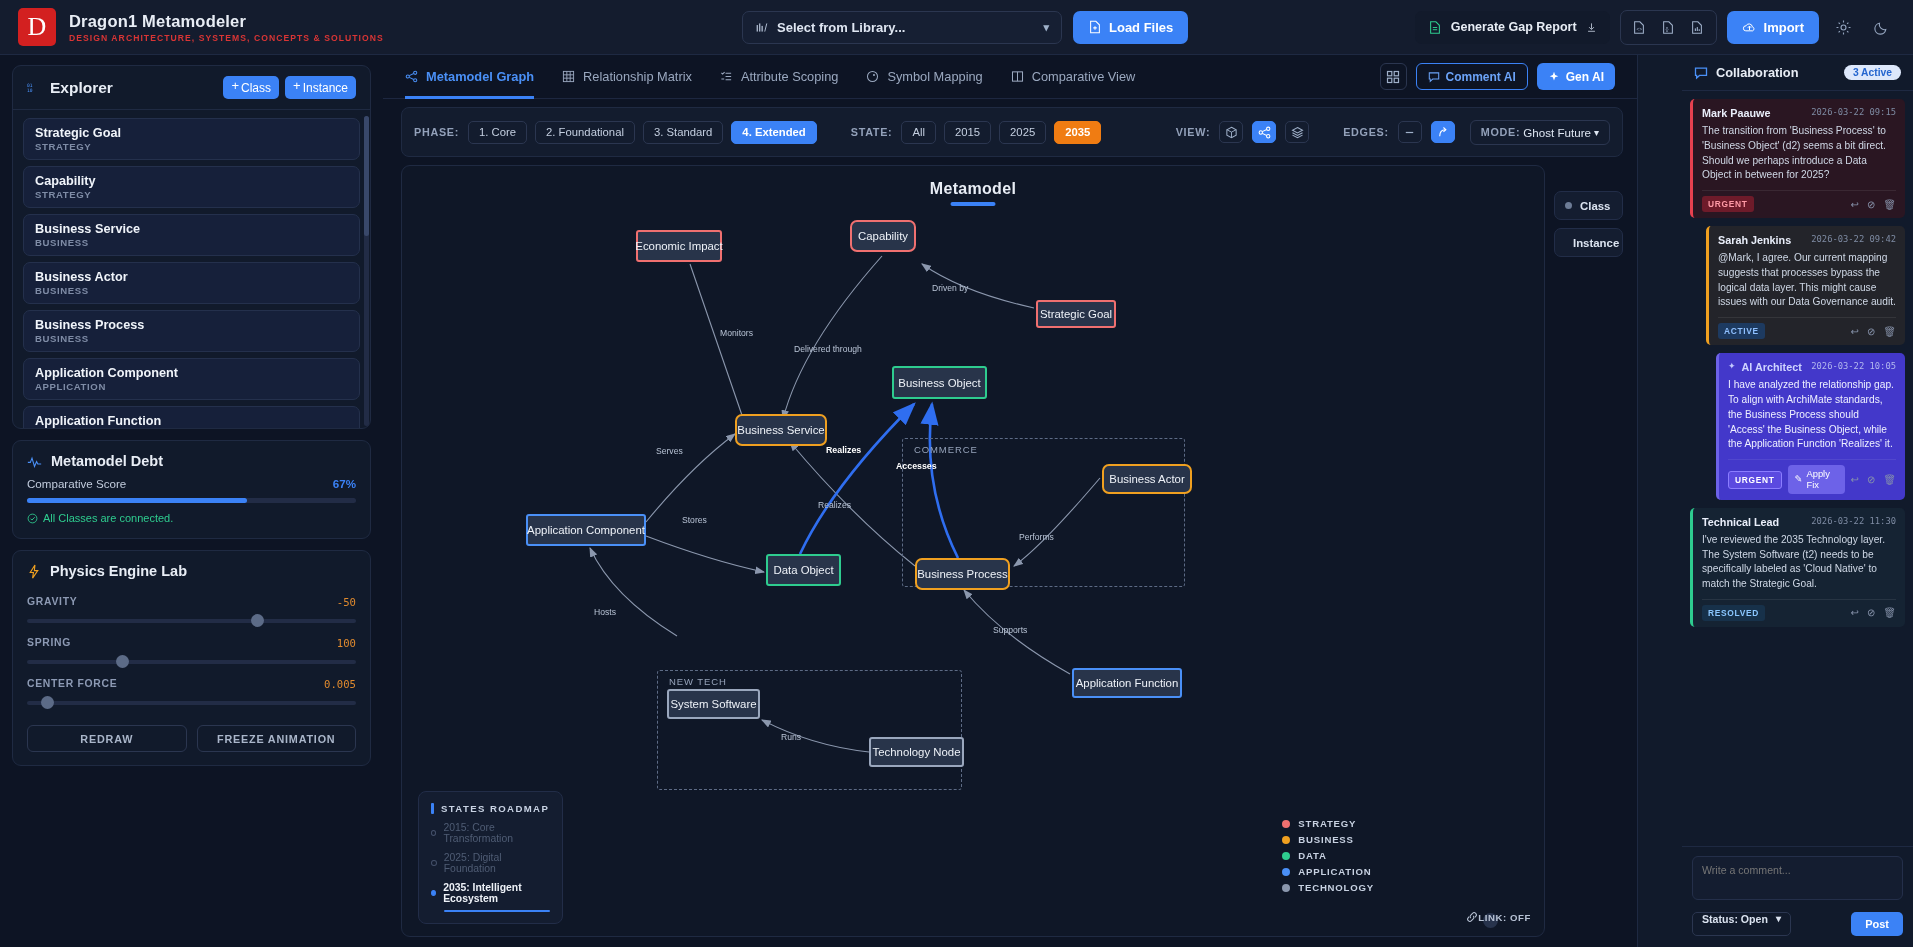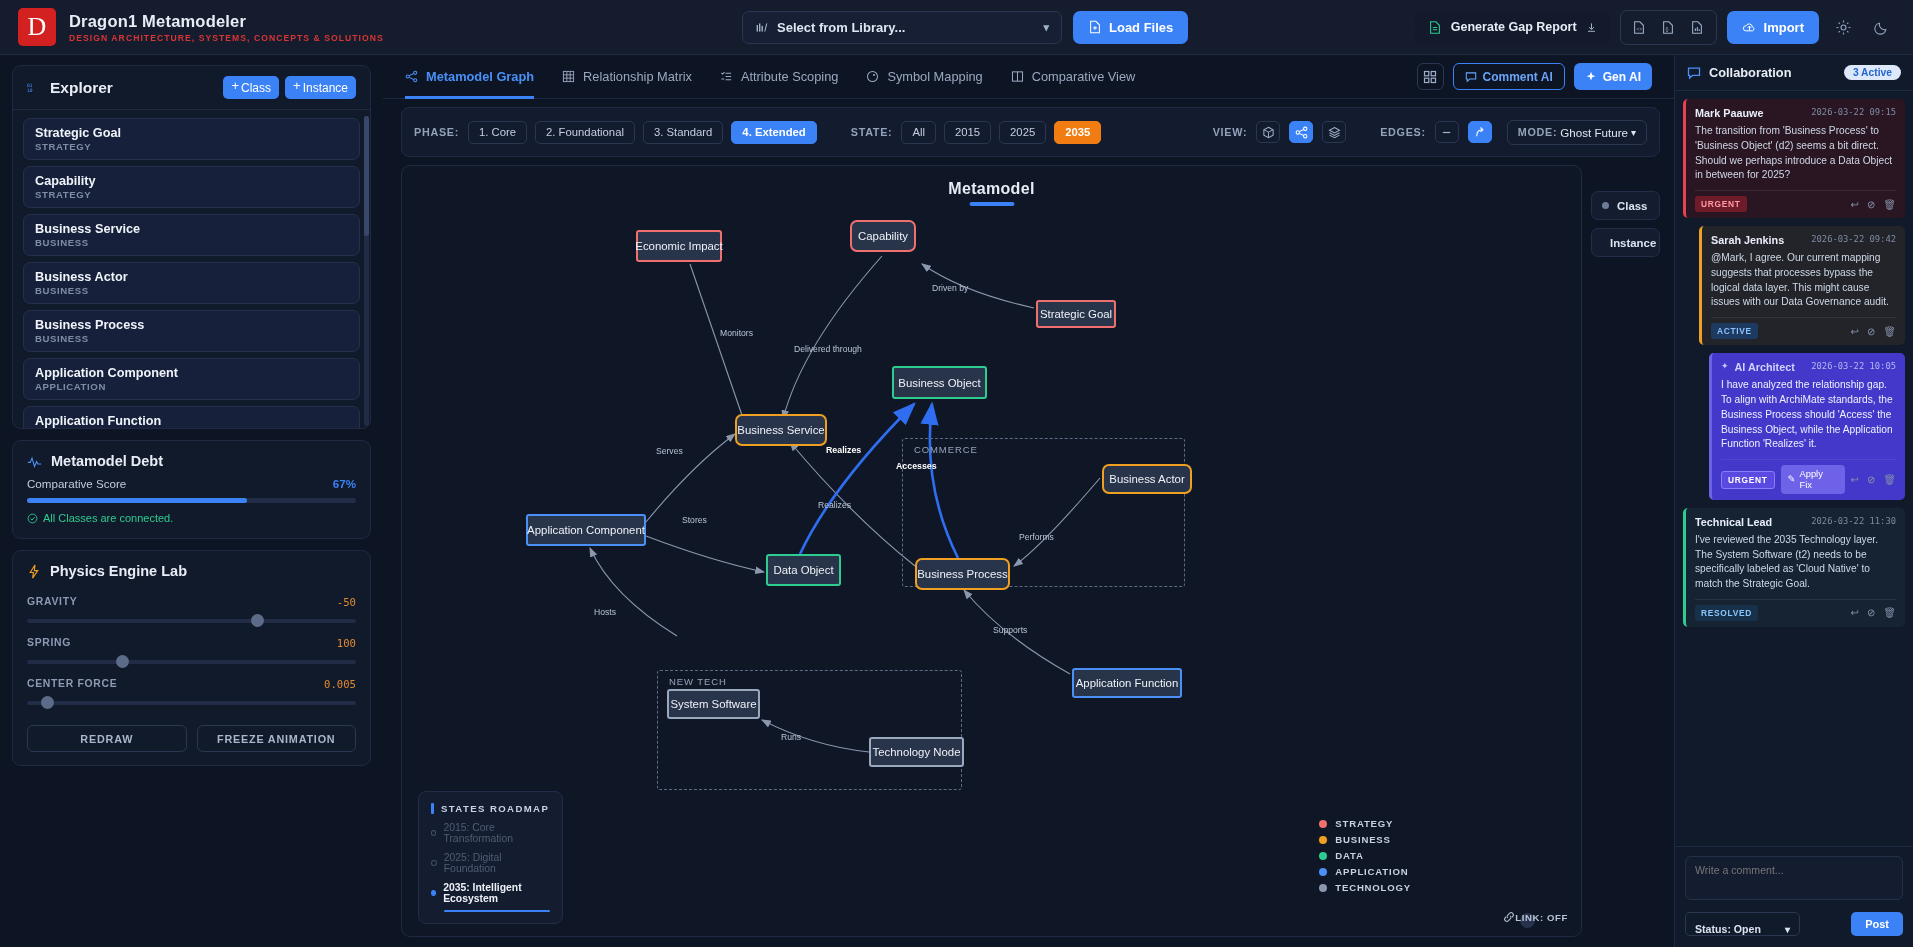--- a/index.html
+++ b/index.html
@@ -167,22 +167,22 @@
      font-size:9.6px; font-weight:bold; letter-spacing:.6px; color:#b7c2d4;}
   .zd{ position:absolute; right:46px; bottom:8px; width:15px;height:15px;border-radius:50%; background:#27334c;}
   
   .rail{ width:78px; padding-left:9px; display:flex; flex-direction:column; gap:8px; padding-top:26px;}
   .rail-btn{ background:#141d30; border:1px solid #222d48; border-radius:7px; height:29px;
      display:flex; align-items:center; gap:8px; padding:0 10px; font-size:11.4px;
      font-weight:bold; color:#dbe3f0; cursor:pointer;}
   .rail-dot{ width:7px;height:7px;border-radius:50%; background:#6d7c96;}
   .rail-bar{ width:2px;height:10px; background:#6d7c96;}
   
-  .collab{ width:239px; background:#111a2b; border-left:1px solid #1e2942;
-     display:flex; flex-direction:column; }
+  .collab{ width:276px; background:#111a2b; border-left:1px solid #1e2942;
+     display:flex; flex-direction:column;padding-left:44px; }
   .collab-head{ height:36px; display:flex; align-items:center; padding:0 12px; gap:8px;
      border-bottom:1px solid #1e2942;}
   .collab-title{ font-size:12.8px; font-weight:bold;}
   .active-pill{ margin-left:auto; background:#dde8fb; color:#2566cf; border-radius:10px;
      padding:2px 9px; font-size:10.3px; font-weight:bold;}
   .thread{ flex:1; overflow:hidden; padding:8px 8px 0 8px; position:relative;}
   .cmt{ border-radius:5px; padding:8px 9px 6px 9px; margin-bottom:8px; position:relative;}
   .cmt.urgent{ background:#2a1622; border-left:3px solid #e8414f;}
   .cmt.active-c{ background:#23242a; border-left:3px solid #f0a020; margin-left:16px;}
   .cmt.ai{ background:#4338ca; border-left:3px solid #6d62e8; margin-left:26px;}
@@ -206,21 +206,21 @@
      padding:4px 7px; display:flex; align-items:center; gap:4px; cursor:pointer; line-height:1.1;}
   .cmt-acts{ margin-left:auto; display:flex; gap:8px; color:#8793ab; font-size:10px;}
   .cmt-acts span{ cursor:pointer; }
   .thread-line{ position:absolute; left:14px; top:120px; width:1px; height:380px; background:#2a3busy;}
   .collab-foot{ border-top:1px solid #1e2942; padding:9px 10px 11px 10px; }
   .cmt-input{ width:100%; height:44px; background:#141d30; border:1px solid #242f4a;
      border-radius:6px; color:#9aa6bc; font-size:10.6px; padding:7px 9px; resize:none;
      font-family:inherit;}
   .foot-row{ display:flex; align-items:center; margin-top:8px; gap:8px;}
   .status-sel{ border:1px solid #2b3650; border-radius:5px; height:24px; padding:0 9px;
-     display:flex; align-items:flex-end; gap:24px; font-size:10.6px; font-weight:bold; color:#dbe3f0; cursor:pointer;}
+     display:flex; align-items:flex-start; gap:8px; font-size:10.6px; font-weight:bold; color:#dbe3f0; cursor:pointer;}
   .post-btn{ margin-left:auto; background:#3b82f6; color:#fff; border-radius:5px;
      height:24px; padding:0 14px; display:flex; align-items:center;
      font-size:11px; font-weight:bold; cursor:pointer;}
   svg{ display:block; }
 </style>
 </head>
 <body>
 
 <div class="topbar">
   <div class="brand">

